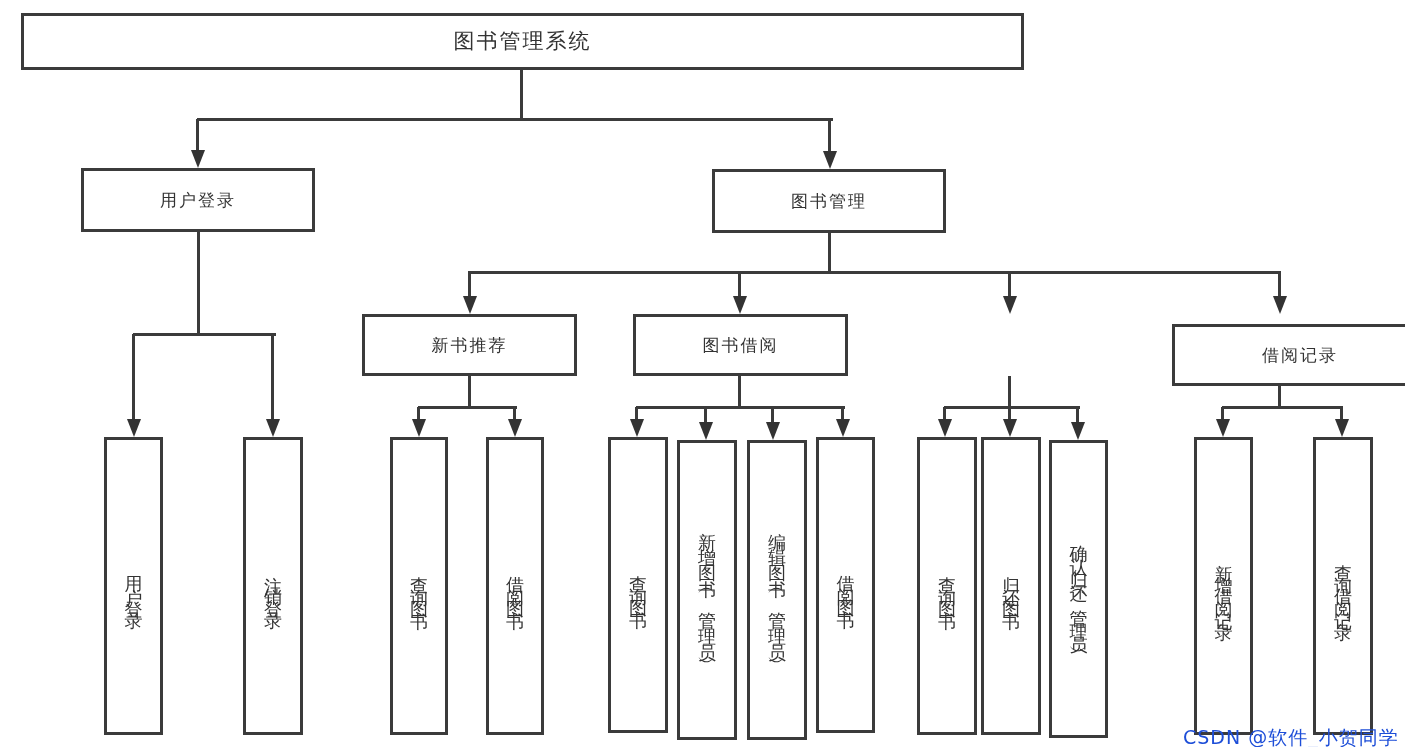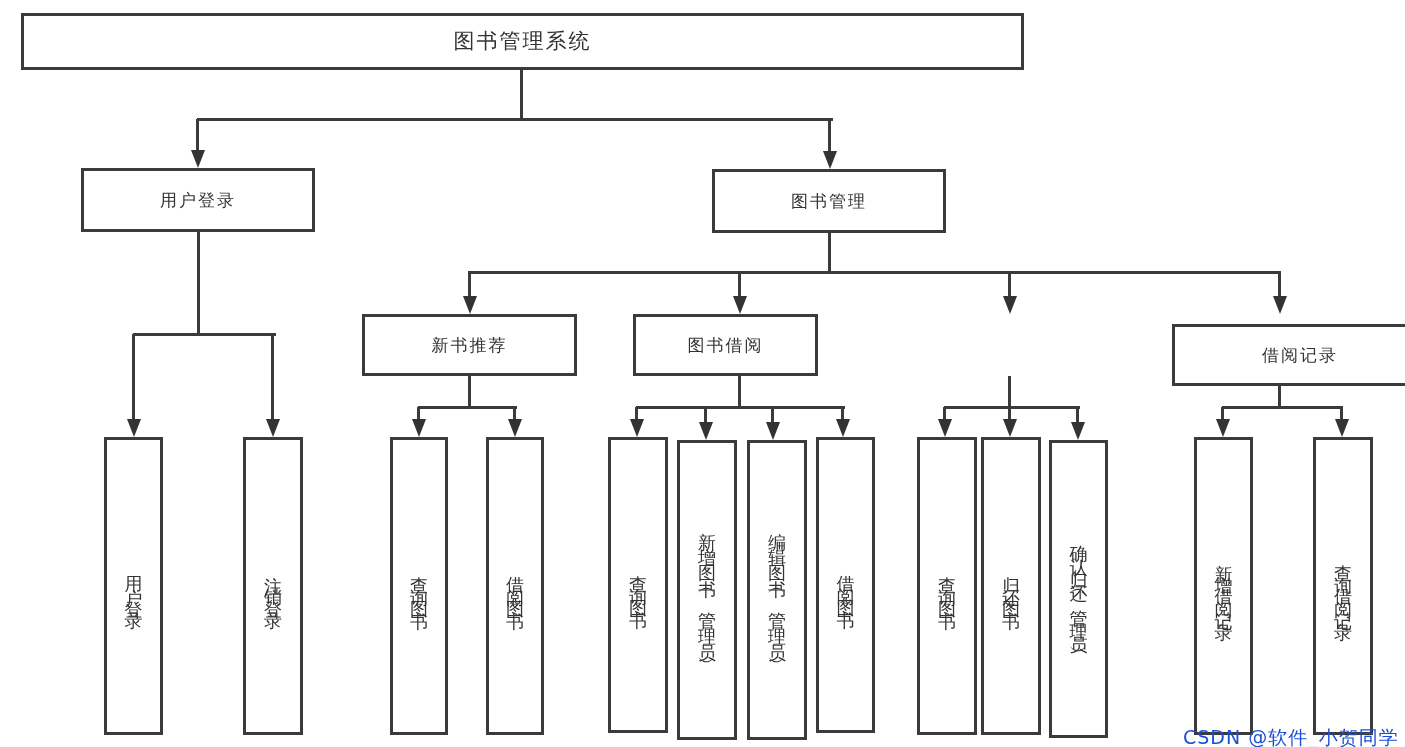--- a/index.html
+++ b/index.html
@@ -36,21 +36,21 @@
 <body>
 
 <div class="stage">
 
   <div class="node h title" style="left:21px;top:13px;width:1003px;height:57px">图书管理系统</div>
 
   <div class="node h" style="left:81px;top:168px;width:234px;height:64px">用户登录</div>
   <div class="node h" style="left:362px;top:314px;width:215px;height:62px">新书推荐</div>
 
   <div class="node h" style="left:712px;top:169px;width:234px;height:64px">图书管理</div>
-  <div class="node h" style="left:633px;top:314px;width:185px;height:62px">图书借阅</div>
+  <div class="node h" style="left:633px;top:314px;width:215px;height:62px">图书借阅</div>
   <div class="node h" style="left:1172px;top:324px;width:256px;height:62px">借阅记录</div>
 
   <div class="node v" style="left:104px;top:437px;width:59px;height:298px">用户登录</div>
   <div class="node v" style="left:243px;top:437px;width:60px;height:298px">注销登录</div>
 
   <div class="node v" style="left:390px;top:437px;width:58px;height:298px">查询图书</div>
   <div class="node v" style="left:486px;top:437px;width:58px;height:298px">借阅图书</div>
 
   <div class="node v" style="left:608px;top:437px;width:60px;height:296px">查询图书</div>
   <div class="node v sp-lg" style="left:677px;top:440px;width:60px;height:300px">新增图书（管理员）</div>

